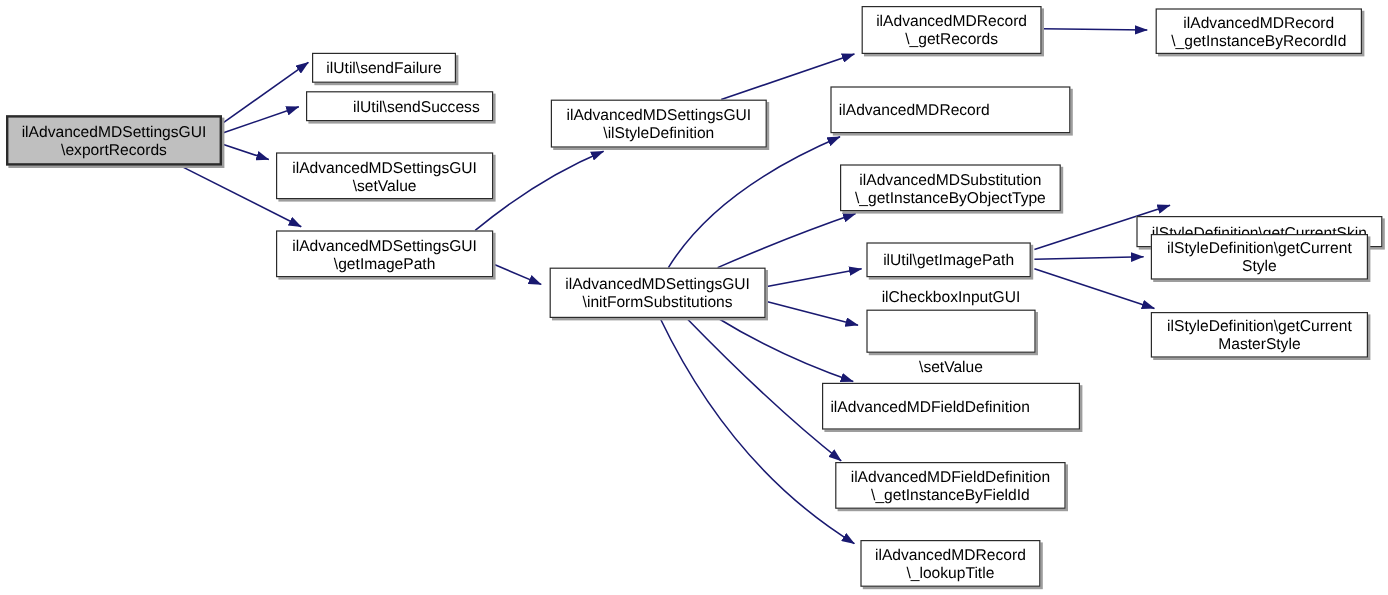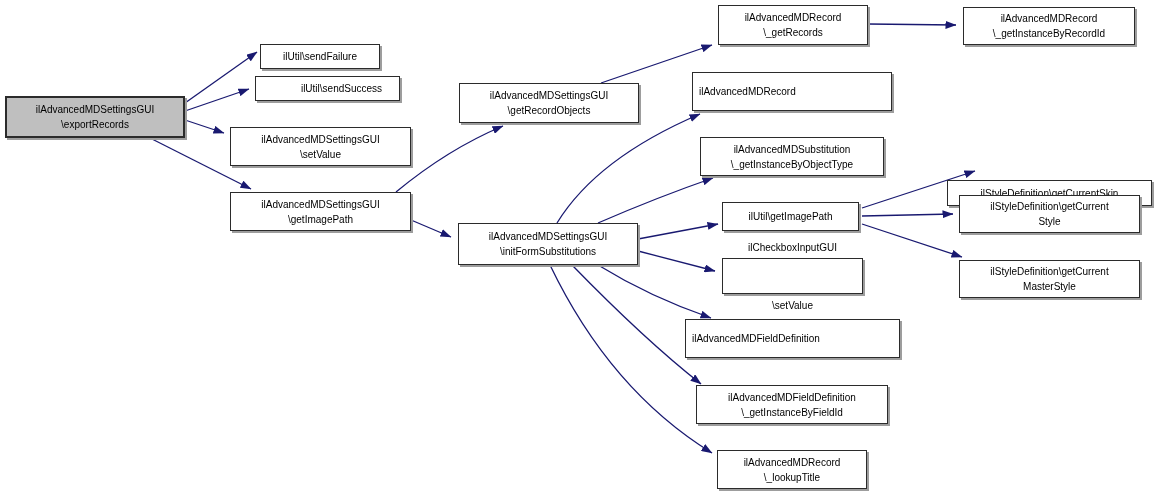--- a/index.html
+++ b/index.html
@@ -10,21 +10,21 @@
   body{background:var(--background);font-family:"Liberation Sans",sans-serif;}
   .canvas{position:relative;width:1157px;height:496px;background:var(--background);overflow:hidden;}
   svg.edges{position:absolute;left:0;top:0;width:1157px;height:496px;}
   path.edge{stroke:var(--edge);stroke-width:1.3;fill:none;}
   .arrowhead{fill:var(--edge);}
   .node{
     position:absolute;box-sizing:border-box;
     background:var(--node-fill);border:1px solid var(--node-border);
     box-shadow:2px 2px 0 var(--shadow);
     display:flex;flex-direction:column;align-items:center;justify-content:center;
-    font-size:10px;line-height:15px;color:var(--text);
+    font-size:13px;line-height:15px;color:var(--text);
     text-align:center;white-space:nowrap;cursor:pointer;
   }
   .node.hl{background:var(--highlight-fill);border-width:2px;}
   .node.align-left{align-items:flex-start;padding-left:6px;text-align:left;}
   .node span{display:block;}
 </style>
 </head>
 <body>
 
 <div class="canvas">
@@ -57,37 +57,37 @@
 
   <div class="node hl" style="left:5px;top:96px;width:180px;height:42px;">
     <span>ilAdvancedMDSettingsGUI</span>
     <span>\exportRecords</span>
   </div>
 
   <div class="node" style="left:260px;top:24px;width:120px;height:25px;margin-top:20px;">
     <span>ilUtil\sendFailure</span>
   </div>
 
-  <div class="node" style="left:255px;top:76px;width:145px;height:25px;padding-left:28px;">
+  <div class="node" style="left:255px;top:76px;width:156px;height:25px;padding-left:28px;">
     <span>ilUtil\sendSuccess</span>
   </div>
 
   <div class="node" style="left:230px;top:127px;width:181px;height:39px;">
     <span>ilAdvancedMDSettingsGUI</span>
     <span>\setValue</span>
   </div>
 
   <div class="node" style="left:230px;top:192px;width:181px;height:39px;">
     <span>ilAdvancedMDSettingsGUI</span>
     <span>\getImagePath</span>
   </div>
 
   <div class="node" style="left:459px;top:83px;width:180px;height:40px;">
     <span>ilAdvancedMDSettingsGUI</span>
-    <span>\getRecordObjects</span>
+    <span>\ilStyleDefinition</span>
   </div>
 
   <div class="node" style="left:458px;top:223px;width:180px;height:42px;">
     <span>ilAdvancedMDSettingsGUI</span>
     <span>\initFormSubstitutions</span>
   </div>
 
   <div class="node" style="left:718px;top:5px;width:150px;height:40px;">
     <span>ilAdvancedMDRecord</span>
     <span>\_getRecords</span>

